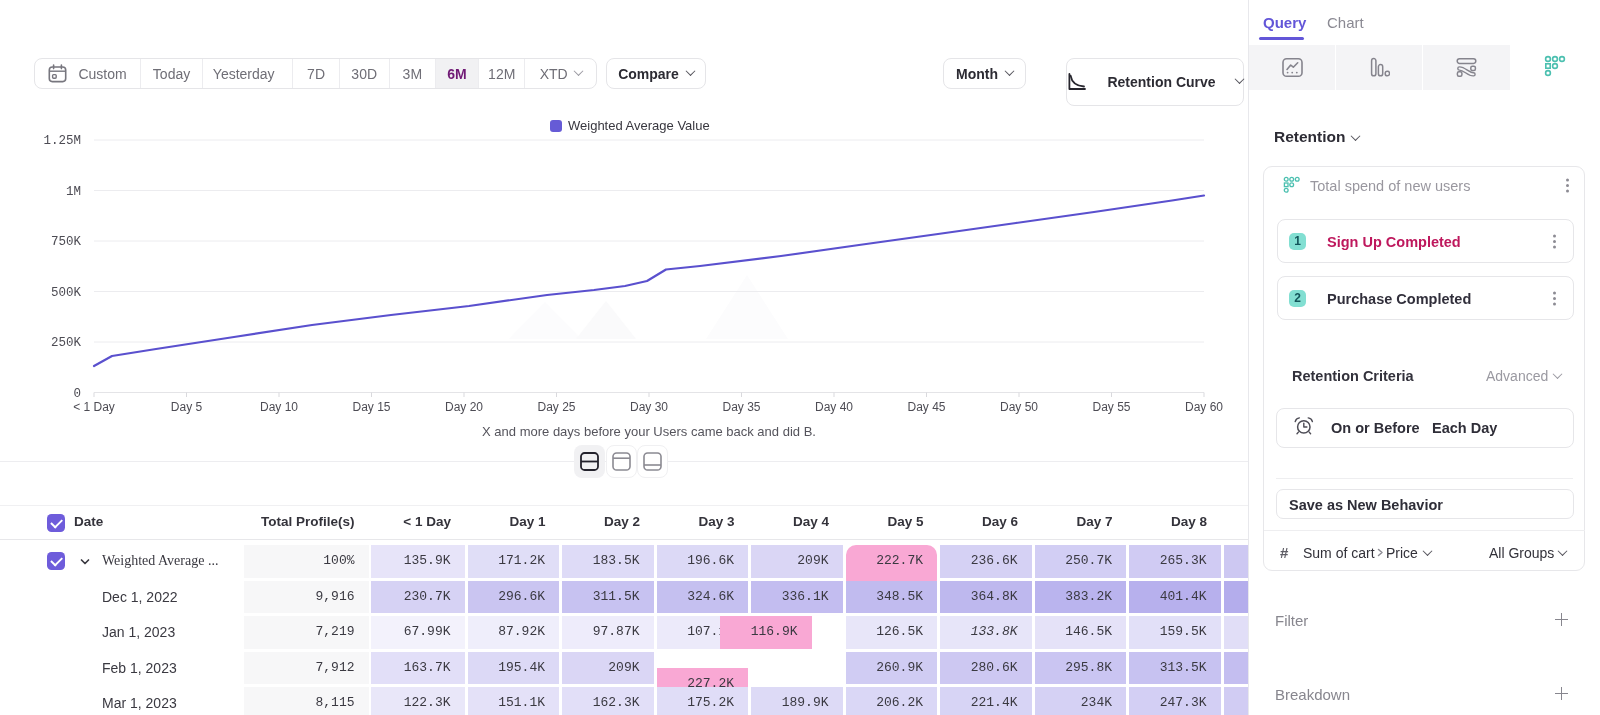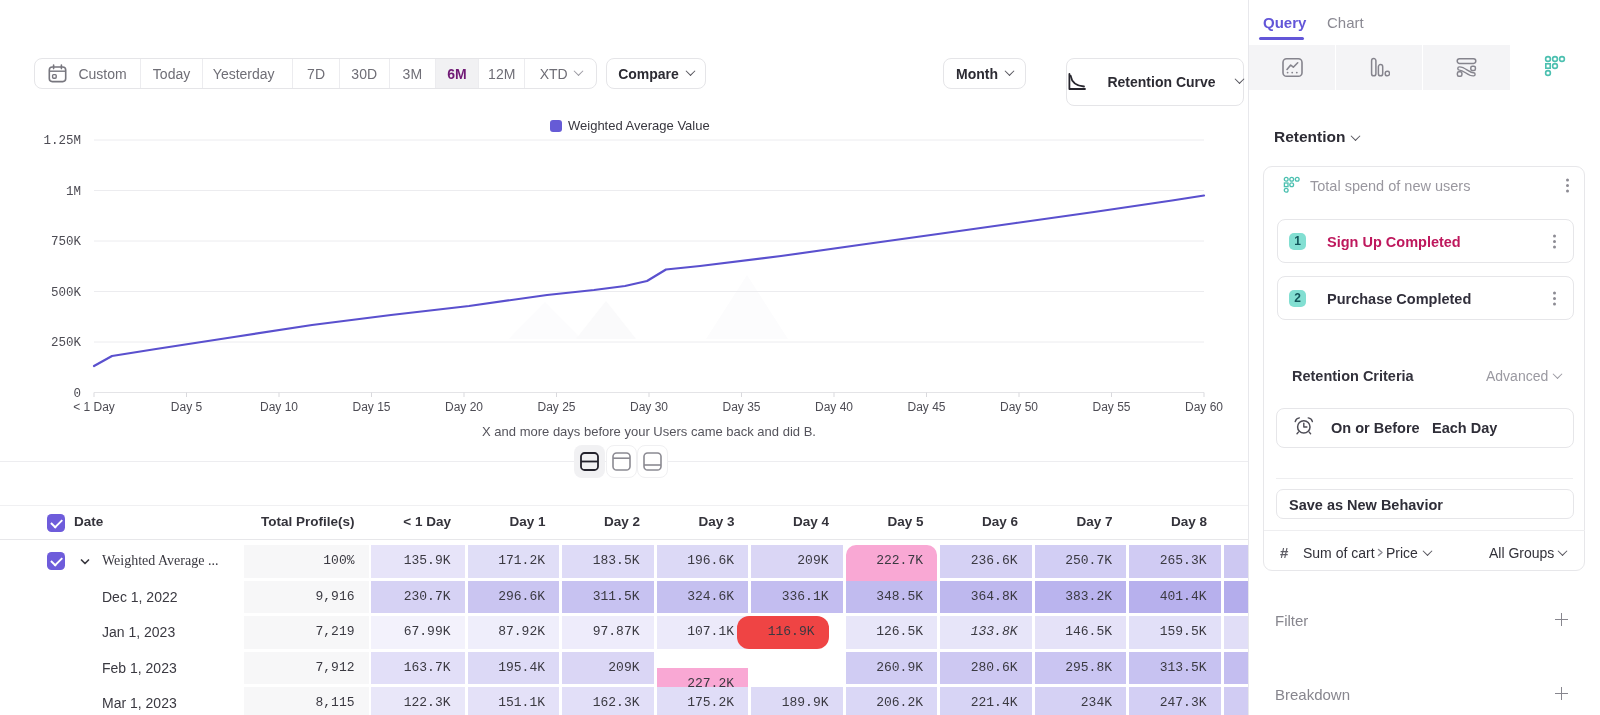--- a/index.html
+++ b/index.html
@@ -170,21 +170,21 @@
 <div class="tc" style="left:1129.0px;top:75.8px;width:91.5px;height:32.5px;line-height:32.5px;background:#b7b0ed;">401.4K</div>
 <div class="tc" style="left:1223.5px;top:75.8px;width:91.5px;height:32.5px;line-height:32.5px;background:#b4adec;">419K</div>
 <div class="drow" style="top:75.8px;height:32.5px;line-height:32.5px;">
           <span class="dlab" style="left:102px;">Dec 1, 2022</span>
         </div>
 <div class="tc tpc" style="left:243.5px;top:111.3px;width:125px;height:32.5px;line-height:32.5px;">7,219</div>
 <div class="tc" style="left:370.5px;top:111.3px;width:94.0px;height:32.5px;line-height:32.5px;background:#f3f2fc;">67.99K</div>
 <div class="tc" style="left:467.5px;top:111.3px;width:91.5px;height:32.5px;line-height:32.5px;background:#efeefb;">87.92K</div>
 <div class="tc" style="left:562.0px;top:111.3px;width:91.5px;height:32.5px;line-height:32.5px;background:#eeecfb;">97.87K</div>
 <div class="tc" style="left:656.5px;top:111.3px;width:91.5px;height:32.5px;line-height:32.5px;background:#eceafa;">107.1K</div>
-<div class="tc" style="left:737px;top:111.3px;width:91.5px;height:32.5px;line-height:32.5px;background:#ef4444;border-radius:12px;">116.9K</div>
+<div class="tc" style="left:720px;top:111.3px;width:91.5px;height:32.5px;line-height:32.5px;background:#f9a8d4;">116.9K</div>
 <div class="tc" style="left:845.5px;top:111.3px;width:91.5px;height:32.5px;line-height:32.5px;background:#e8e6f9;">126.5K</div>
 <div class="tc" style="left:940.0px;top:111.3px;width:91.5px;height:32.5px;line-height:32.5px;background:#e7e5f9;font-style:italic;">133.8K</div>
 <div class="tc" style="left:1034.5px;top:111.3px;width:91.5px;height:32.5px;line-height:32.5px;background:#e5e2f8;">146.5K</div>
 <div class="tc" style="left:1129.0px;top:111.3px;width:91.5px;height:32.5px;line-height:32.5px;background:#e2e0f8;">159.5K</div>
 <div class="tc" style="left:1223.5px;top:111.3px;width:91.5px;height:32.5px;line-height:32.5px;background:#e1def7;">170K</div>
 <div class="drow" style="top:111.3px;height:32.5px;line-height:32.5px;">
           <span class="dlab" style="left:102px;">Jan 1, 2023</span>
         </div>
 <div class="tc tpc" style="left:243.5px;top:146.8px;width:125px;height:32.5px;line-height:32.5px;">7,912</div>
 <div class="tc" style="left:370.5px;top:146.8px;width:94.0px;height:32.5px;line-height:32.5px;background:#e2dff8;">163.7K</div>

